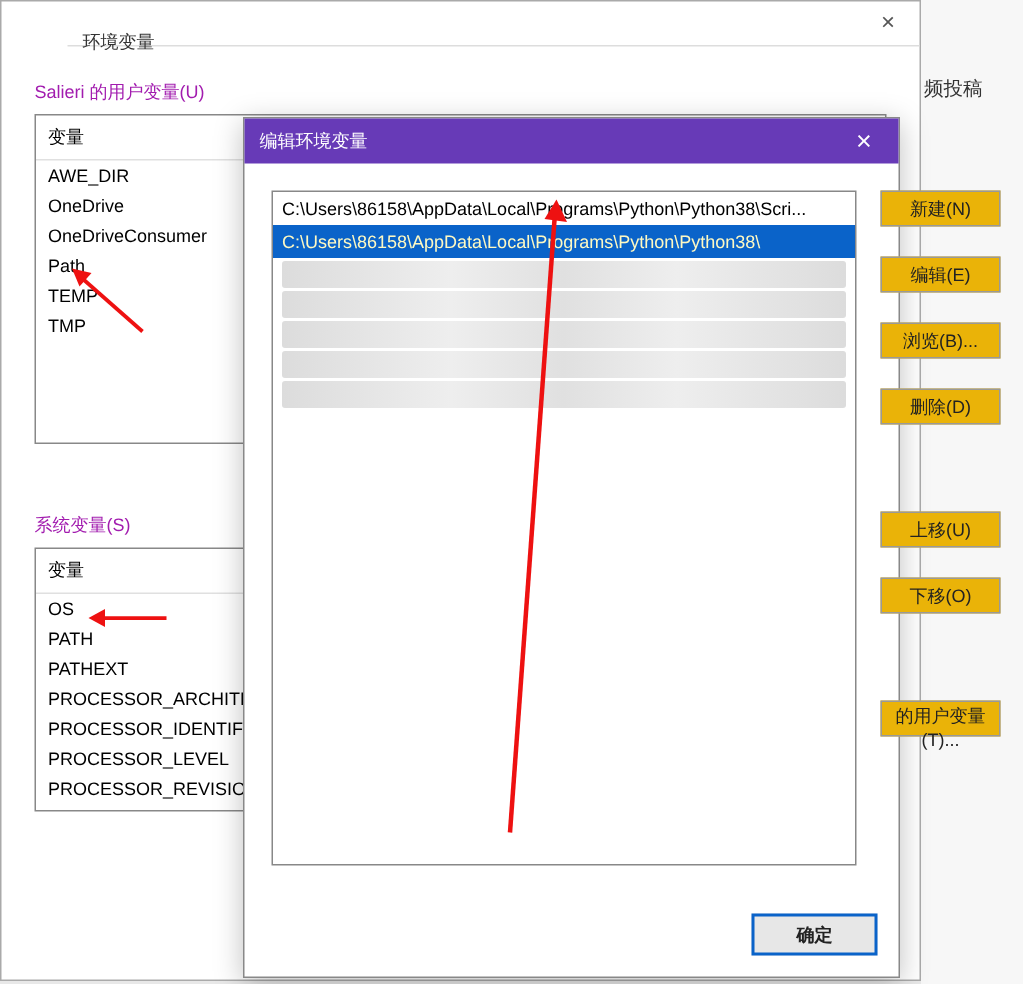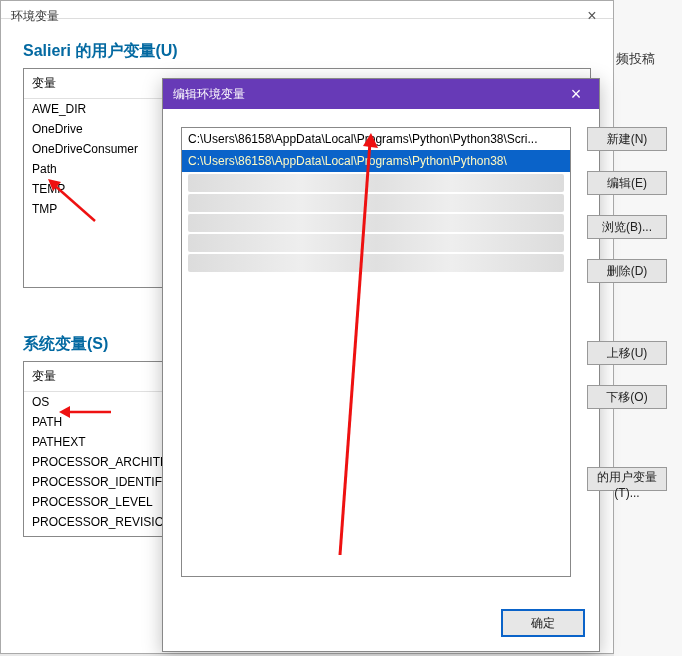--- a/index.html
+++ b/index.html
@@ -4,28 +4,28 @@
 <style>
   * { box-sizing: border-box; font-family: "Microsoft YaHei", "Segoe UI", sans-serif; }
   body { margin: 0; background: #e8e8e8; width: 682px; height: 656px; position: relative; overflow: hidden; }
 
   
   .envwin {
     position: absolute; left: 0; top: 0; width: 614px; height: 654px;
     background: #fff; border: 1px solid #aaa;
   }
   .envwin-title {
-    height: 18px; line-height: 30px; padding: 0 10px; font-size: 12px; color: #333;
-    border-bottom: 1px solid #ddd; position: relative;
+    height: 30px; line-height: 30px; padding: 12px 10px; font-size: 12px; color: #333;
+    border-bottom: 1px solid #ddd; position: relative; margin-left: 44px;
   }
   .envwin-close {
     position: absolute; right: 0; top: 0; width: 42px; height: 30px;
     display: flex; align-items: center; justify-content: center; color: #555; font-size: 16px;
   }
-  .section-label { font-size: 16px; color: #0369a1; margin: 22px 0 6px 22px; font-weight: bold; }
+  .section-label { font-size: 12px; color: #a21caf; margin: 22px 0 6px 22px; }
   .listbox {
     margin: 0 22px; border: 1px solid #888; background: #fff; height: 220px;
     overflow: hidden; font-size: 12px;
   }
   .listbox.short { height: 176px; }
   .lb-header { padding: 6px 8px; border-bottom: 1px solid #e0e0e0; }
   .lb-row { padding: 3px 8px; white-space: nowrap; overflow: hidden; text-overflow: ellipsis; }
 
   
   .modal {
@@ -47,26 +47,26 @@
   }
   .val-row { padding: 4px 6px; white-space: nowrap; overflow: hidden; text-overflow: ellipsis; }
   .val-row.sel { background: #0a63c9; color: #fef9c3; }
   .val-row.blur {
     height: 18px; margin: 2px 6px;
     background: linear-gradient(90deg,#dcdcdc,#eee 30%,#e0e0e0 50%,#eee 70%,#dcdcdc);
     filter: blur(0.4px); border-radius: 2px;
   }
   .sidebtns { position: absolute; left: 424px; top: 18px; width: 80px; }
   .sidebtns button, .footer button {
-    width: 80px; height: 24px; font-size: 12px; background: #e5e5e5; border: 1px solid #999;
+    width: 80px; height: 24px; font-size: 12px; background: #eab308; border: 1px solid #999;
     color: #222; cursor: default;
   }
   .footer { position: absolute; right: 14px; bottom: 14px; display: flex; gap: 12px; }
   .footer button { width: 84px; height: 28px; }
-  .footer .primary { border: 2px solid #0a63c9; background: #e7e7e7; }
+  .footer .primary { border: 2px solid #0a63c9; background: #e7e7e7; font-weight: bold; }
 
   
   .arrow { position: absolute; pointer-events: none; }
 
   .right-strip {
     position: absolute; left: 614px; top: 0; width: 68px; height: 656px; background: #f7f7f7;
     font-size: 13px; color: #333; padding-top: 50px; padding-left: 2px;
   }
 </style>
 </head>

